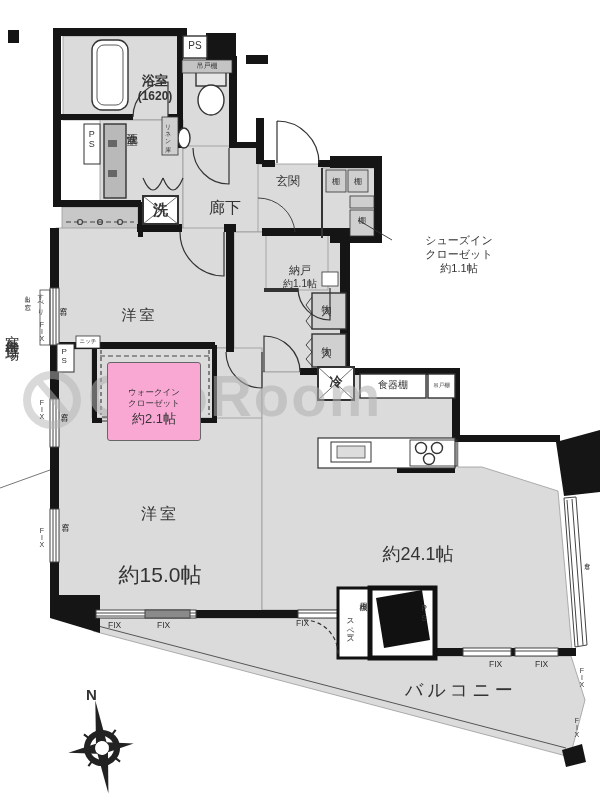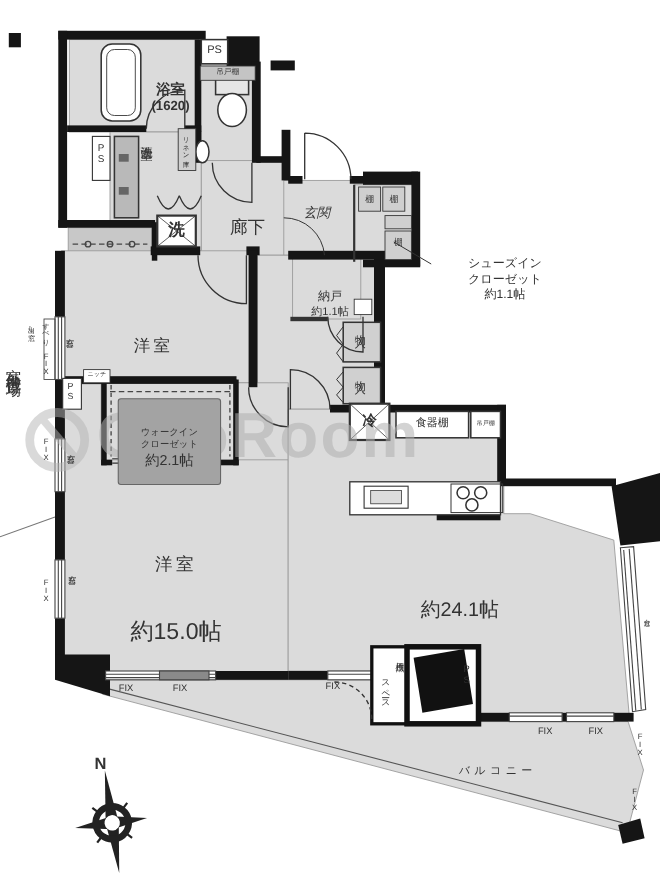--- a/index.html
+++ b/index.html
@@ -3,21 +3,21 @@
 <meta charset="utf-8">
 <style>
   html,body{margin:0;padding:0;background:#fff;}
   #plan{position:relative;width:600px;height:800px;background:#fff;overflow:hidden;
         font-family:"Liberation Sans","DejaVu Sans",sans-serif;color:#222;}
   #plan svg{position:absolute;left:0;top:0;}
   .lbl{position:absolute;white-space:pre;line-height:1.2;color:#333;}
   .c{text-align:center;}
   .v{writing-mode:vertical-rl;letter-spacing:1px;}
   .vu{writing-mode:vertical-rl;text-orientation:upright;letter-spacing:0px;}
-  .wicbox{border:1px solid #666;border-radius:3px;background:#a3a3a3;padding:1px 2px;}
+  .wicbox{border:1px solid #666;border-radius:3px;background:#f9a8d4;padding:1px 2px;}
   .wm{position:absolute;left:88px;top:362px;font-size:58px;font-weight:bold;
       color:rgba(175,175,175,0.55);letter-spacing:2px;z-index:3;}
   .lbl{z-index:4;}
 </style>
 </head>
 <body>
 
 <div id="plan">
 
 <svg width="600" height="800" viewBox="0 0 600 800">
@@ -220,21 +220,21 @@
 <div class="lbl c" style="left:120px;top:42px;width:70px;font-size:13px;font-weight:bold;">
   <div>浴室</div><div style="font-size:12px;">(1620)</div>
 </div>
 <div class="lbl c" style="left:183px;top:40px;width:24px;font-size:10px;">PS</div>
 <div class="lbl c" style="left:182px;top:62px;width:50px;font-size:7px;">吊戸棚</div>
 <div class="lbl v" style="left:125px;top:124px;font-size:11px;">洗面室</div>
 <div class="lbl vu" style="left:86px;top:129px;font-size:9px;">PS</div>
 <div class="lbl v" style="left:164px;top:120px;font-size:6px;letter-spacing:0;">リネン庫</div>
 <div class="lbl c" style="left:143px;top:201px;width:35px;font-size:15px;font-weight:bold;">洗</div>
 <div class="lbl c" style="left:203px;top:198px;width:44px;font-size:16px;">廊下</div>
-<div class="lbl c" style="left:266px;top:186px;width:44px;font-size:12px;font-style:italic;">玄関</div>
+<div class="lbl c" style="left:266px;top:174px;width:44px;font-size:12px;">玄関</div>
 <div class="lbl c" style="left:327px;top:177px;width:18px;font-size:8px;">棚</div>
 <div class="lbl c" style="left:349px;top:177px;width:18px;font-size:8px;">棚</div>
 <div class="lbl c" style="left:352px;top:216px;width:20px;font-size:8px;">棚</div>
 <div class="lbl c" style="left:404px;top:204px;width:110px;font-size:11px;line-height:1.3;">
   <div>シューズイン</div><div>クローゼット</div><div>約1.1帖</div>
 </div>
 <div class="lbl c" style="left:272px;top:238px;width:56px;font-size:11px;">
   <div>納戸</div><div style="font-size:10px;">約1.1帖</div>
 </div>
 <div class="lbl v" style="left:320px;top:297px;font-size:10px;">物入</div>
@@ -249,21 +249,21 @@
 <div class="lbl c wicbox" style="left:107px;top:362px;width:88px;font-size:8.5px;line-height:1.35;">
   <div>ウォークイン</div><div>クローゼット</div><div style="font-size:13px;">約2.1帖</div>
 </div>
 <div class="lbl c" style="left:105px;top:466px;width:110px;">
   <div style="font-size:16px;letter-spacing:3px;">洋室</div>
   <div style="font-size:21px;">約15.0帖</div>
 </div>
 <div class="lbl c" style="left:362px;top:506px;width:112px;">
   <div style="font-size:18px;">約24.1帖</div>
 </div>
-<div class="lbl" style="left:417px;top:680px;font-size:10px;letter-spacing:4px;margin-top:16px;">バルコニー</div>
+<div class="lbl" style="left:405px;top:680px;font-size:18px;letter-spacing:4px;">バルコニー</div>
 <div class="lbl v" style="left:4px;top:324px;font-size:14px;letter-spacing:3px;">室外機置場</div>
 <div class="lbl v" style="left:37px;top:289px;font-size:6.5px;letter-spacing:0;">すべり</div>
 <div class="lbl v" style="left:24px;top:291px;font-size:6.5px;letter-spacing:0;">出し窓</div>
 <div class="lbl vu" style="left:37px;top:321px;font-size:7px;">FIX</div>
 <div class="lbl v" style="left:59px;top:301px;font-size:7.5px;">窓台</div>
 <div class="lbl vu" style="left:59px;top:347px;font-size:8px;">PS</div>
 <div class="lbl c" style="left:75px;top:338px;width:26px;font-size:5.5px;">ニッチ</div>
 <div class="lbl v" style="left:60px;top:407px;font-size:7.5px;">窓台</div>
 <div class="lbl vu" style="left:37px;top:399px;font-size:7px;">FIX</div>
 <div class="lbl v" style="left:61px;top:517px;font-size:7.5px;">窓台</div>

